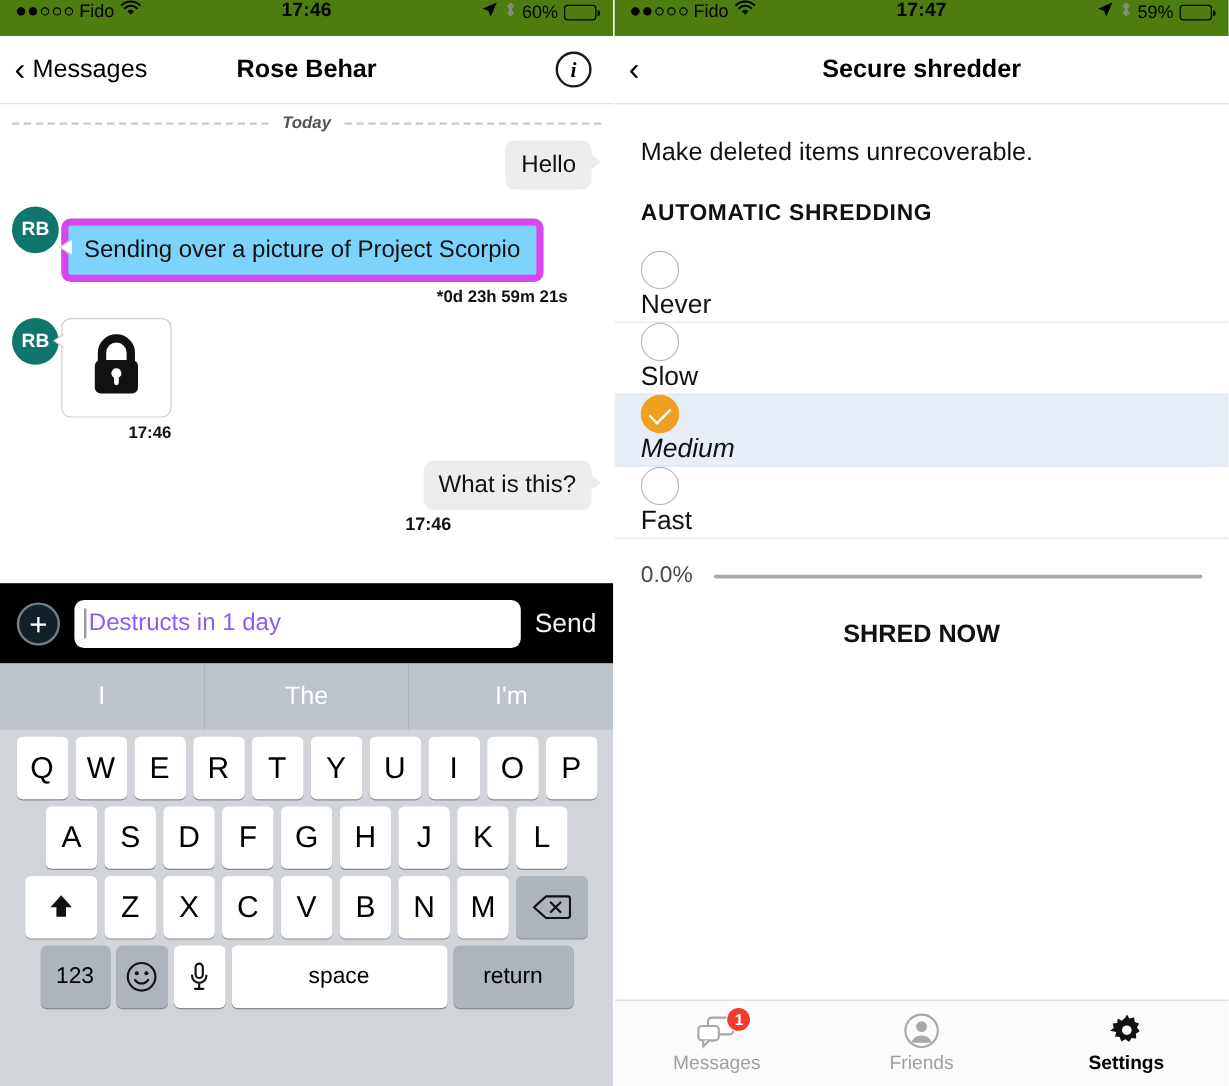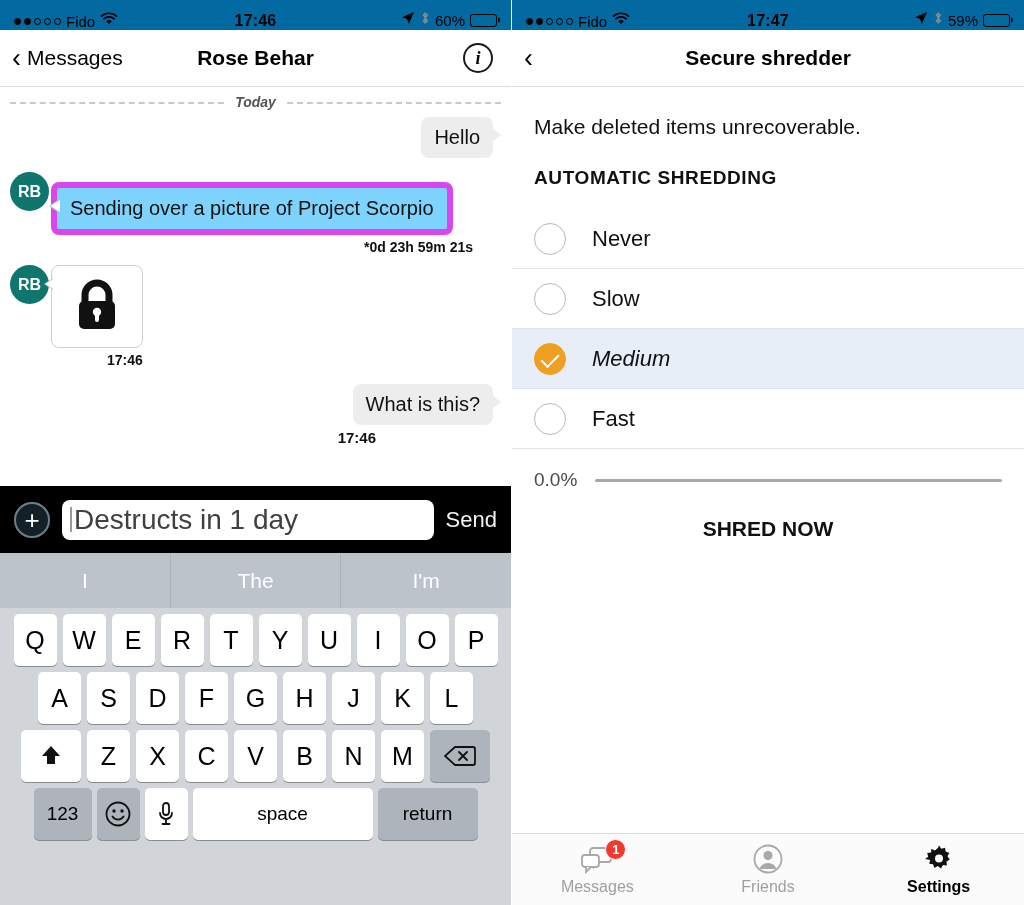--- a/index.html
+++ b/index.html
@@ -8,23 +8,23 @@
     font-family: "Liberation Sans", sans-serif;
     background: #ffffff;
     overflow: hidden;
   }
   .screens { display: flex; width: 1024px; height: 905px; }
   .screen { width: 512px; height: 905px; position: relative; background: #fff; overflow: hidden; }
   .screen.left { border-right: 1px solid #ffffff; }
 
   
   .statusbar {
-    height: 30px; display: flex; align-items: flex-end;
+    height: 30px; display: flex; align-items: flex-start;
     padding: 0 14px; font-size: 16px; font-weight: 600; color: #000;
-    background: #0369a1;
+    background: #4d7c0f;
   }
   .sb-left { display: flex; align-items: center; gap: 5px; flex: 1; }
   .sb-center { flex: 0 0 auto; font-size: 16px; font-weight: 600; letter-spacing: .2px; }
   .sb-right { display: flex; align-items: center; gap: 5px; flex: 1; justify-content: flex-end; }
   .dots { display: flex; gap: 3px; align-items: center; }
   .dot { width: 7px; height: 7px; border-radius: 50%; border: 1.2px solid #000; }
   .dot.filled { background: #000; }
   .carrier { font-size: 15px; font-weight: 500; }
   .wifi { display: inline-block; }
   .battpct { font-size: 15px; font-weight: 500; }
@@ -131,21 +131,21 @@
   .plus-btn {
     width: 36px; height: 36px; border-radius: 50%; border: 2px solid #6f7f87;
     background: #132028; color: #fff; display: flex; align-items: center; justify-content: center;
     font-size: 26px; line-height: 1; flex: 0 0 auto; font-weight: 300;
   }
   .msg-input {
     flex: 1; height: 40px; background: #fff; border-radius: 8px;
     display: flex; align-items: center; padding: 0 8px;
   }
   .caret { width: 2px; height: 25px; background: #9a9a9a; margin-right: 2px; }
-  .ph { color: #404040; font-size: 28px; }
+  .ph { color: #8b5cf6; font-size: 20px; }
   .send-btn { color: #f2f2f2; font-size: 22px; flex: 0 0 auto; }
 
   
   .keyboard { position: absolute; left: 0; right: 0; top: 553px; bottom: 0; background: #d1d5da; }
   .suggest {
     height: 55px; background: #bcc3cb; display: flex; align-items: stretch;
   }
   .sug {
     flex: 1; display: flex; align-items: center; justify-content: center;
     color: #ffffff; font-size: 21px;
@@ -170,22 +170,22 @@
   .settings { background: #fff; }
   .intro {
     padding: 28px 22px 0 22px; font-size: 21px; color: #111;
   }
   .sect-head {
     padding: 28px 22px 0 22px; font-size: 19px; font-weight: bold;
     letter-spacing: .6px; color: #111;
   }
   .opt-list { margin-top: 20px; }
   .opt {
-    height: 60px; display: flex; align-items: center; padding: 0 0 0 22px;
-    border-bottom: 1px solid #e3e3e3; background: #fff;
+    height: 60px; display: flex; padding: 0 0 0 22px;
+    border-bottom: 1px solid #e3e3e3; background: #fff; flex-direction: column;
   }
   .opt.selected { background: #e8eef8; border-bottom: 1px solid #dbe4f2; font-style: italic; }
   .radio {
     width: 32px; height: 32px; border-radius: 50%; border: 1.5px solid #b9b9b9;
     background: #fff; flex: 0 0 auto; margin-right: 26px;
   }
   .radio.on {
     background: #f0a020; border-color: #f0a020; position: relative;
   }
   .radio.on::after {

